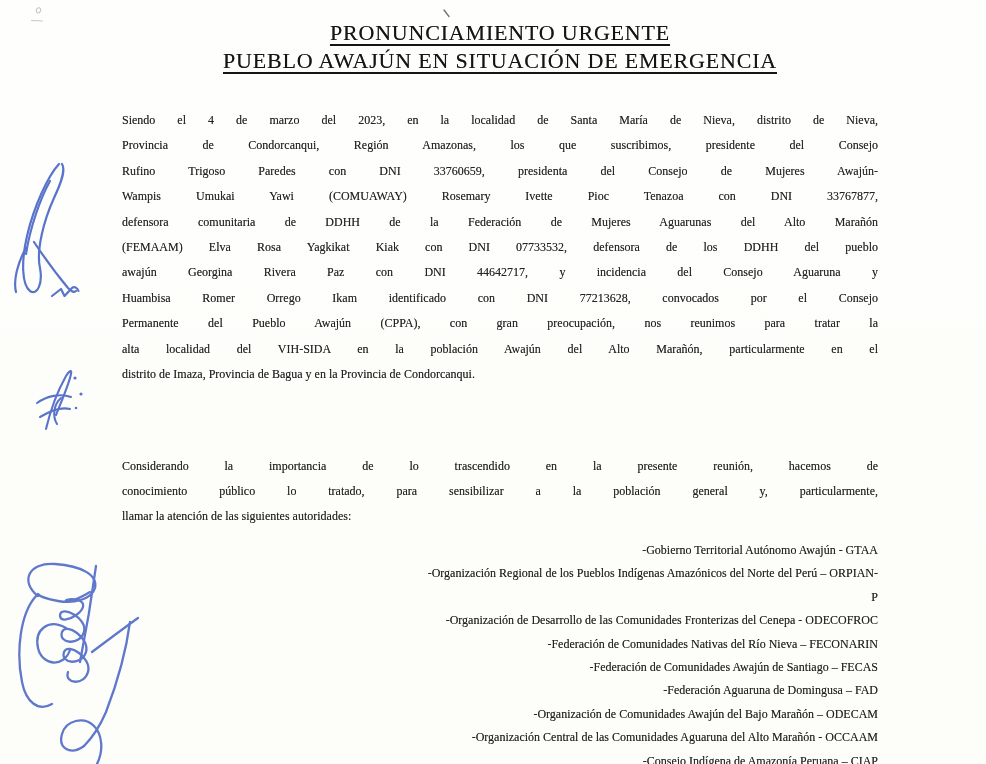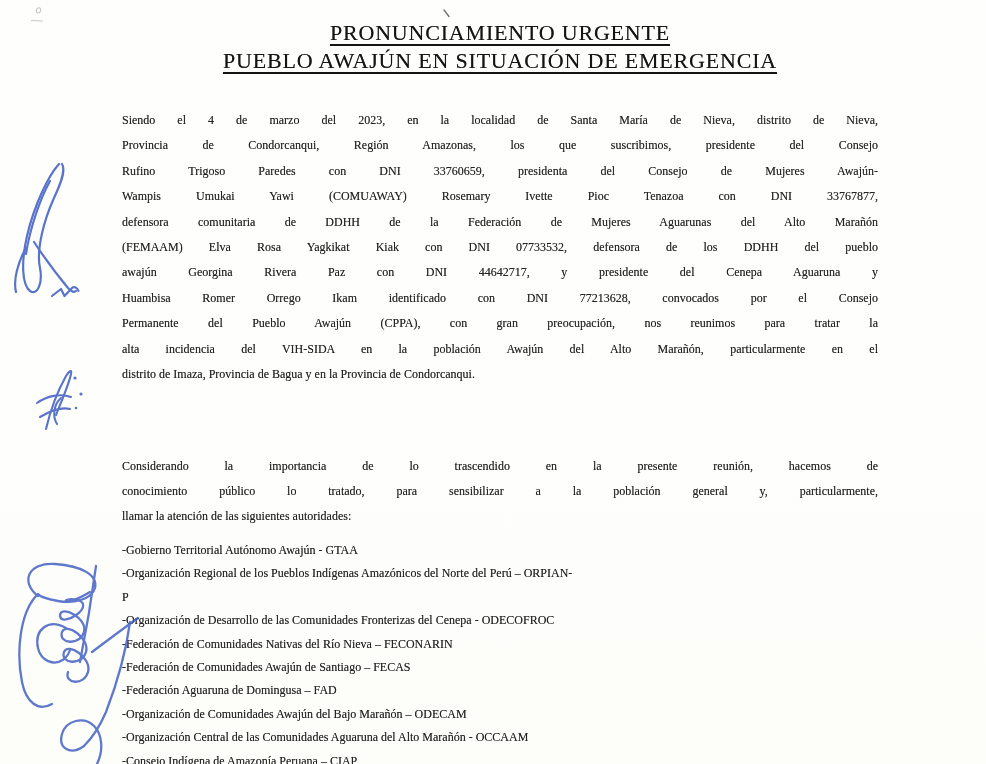--- a/index.html
+++ b/index.html
@@ -43,21 +43,21 @@
     line-height: 25.4px;
     text-align: justify;
     text-align-last: justify;
     white-space: normal;
   }
   .para2 .line { line-height: 25px; }
   .line.lastline { text-align-last: left; }
   .orgs { top: 539px; }
   .orgs .line {
     line-height: 23.4px;
-    text-align: left;
+    text-align: right;
   }
   .ink-overlay {
     position: absolute; inset: 0;
     pointer-events: none;
   }
 </style>
 </head>
 <body>
 
 <div class="sheet">
@@ -67,24 +67,24 @@
     <div class="doc-title doc-subtitle">PUEBLO AWAJÚN EN SITUACIÓN DE EMERGENCIA</div>
   </div>
 
   <div class="textcol para1">
     <div class="line">Siendo el 4 de marzo del 2023, en la localidad de Santa María de Nieva, distrito de Nieva,</div>
     <div class="line">Provincia de Condorcanqui, Región Amazonas, los que suscribimos, presidente del Consejo</div>
     <div class="line">Rufino Trigoso Paredes con DNI 33760659, presidenta del Consejo de Mujeres Awajún-</div>
     <div class="line">Wampis Umukai Yawi (COMUAWAY) Rosemary Ivette Pioc Tenazoa con DNI 33767877,</div>
     <div class="line">defensora comunitaria de DDHH de la Federación de Mujeres Aguarunas del Alto Marañón</div>
     <div class="line">(FEMAAM) Elva Rosa Yagkikat Kiak con DNI 07733532, defensora de los DDHH del pueblo</div>
-    <div class="line">awajún Georgina Rivera Paz con DNI 44642717, y presidente del Cenepa Aguaruna y</div>
+    <div class="line">awajún Georgina Rivera Paz con DNI 44642717, y incidencia del Consejo Aguaruna y</div>
     <div class="line">Huambisa Romer Orrego Ikam identificado con DNI 77213628, convocados por el Consejo</div>
     <div class="line">Permanente del Pueblo Awajún (CPPA), con gran preocupación, nos reunimos para tratar la</div>
-    <div class="line">alta incidencia del VIH-SIDA en la población Awajún del Alto Marañón, particularmente en el</div>
+    <div class="line">alta localidad del VIH-SIDA en la población Awajún del Alto Marañón, particularmente en el</div>
     <div class="line lastline">distrito de Imaza, Provincia de Bagua y en la Provincia de Condorcanqui.</div>
   </div>
 
   <div class="textcol para2">
     <div class="line">Considerando la importancia de lo trascendido en la presente reunión, hacemos de</div>
     <div class="line">conocimiento público lo tratado, para sensibilizar a la población general y, particularmente,</div>
     <div class="line lastline">llamar la atención de las siguientes autoridades:</div>
   </div>
 
   <div class="textcol orgs">

